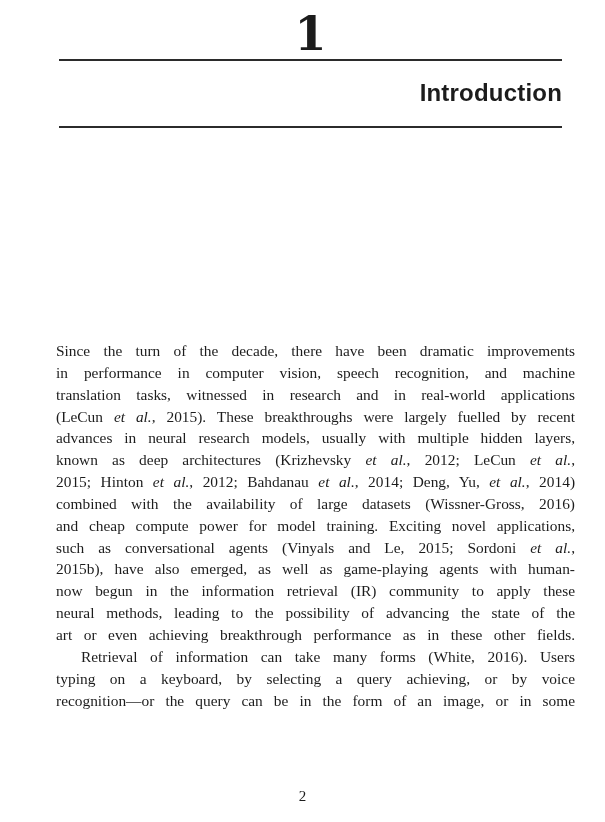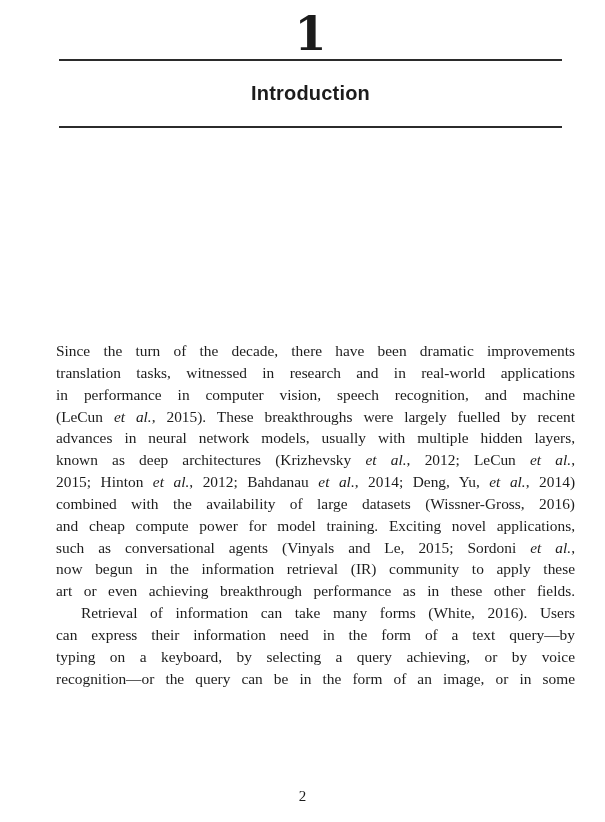--- a/index.html
+++ b/index.html
@@ -24,24 +24,24 @@
     font-weight: bold;
     font-size: 46px;
     line-height: 44px;
   }
   .rule {
     height: 2px;
     background: var(--rule, #2b2b2b);
   }
   .rule-top { margin-top: 3px; }
   .chapter-title {
-    text-align: center;
+    text-align: right;
     font-family: "Liberation Sans", "DejaVu Sans", sans-serif;
     font-weight: bold;
-    font-size: 20px;
+    font-size: 24px;
     line-height: 20px;
     margin-top: 22px;
     margin-bottom: 23px;
     letter-spacing: 0.2px;
   }
   .body-text {
     margin: 214px 0 0 56px;
     width: 519px;
     font-size: 15.4px;
   }
@@ -71,35 +71,36 @@
   <header class="chapter-head">
     <div class="chapter-number">1</div>
     <div class="rule rule-top"></div>
     <div class="chapter-title">Introduction</div>
     <div class="rule rule-bottom"></div>
   </header>
 
   <main class="body-text">
       <div class="paragraph">
         <div class="line">Since the turn of the decade, there have been dramatic improvements</div>
+        <div class="line">in performance in computer vision, speech recognition, and machine</div>
         <div class="line">translation tasks, witnessed in research and in real-world applications</div>
-        <div class="line">in performance in computer vision, speech recognition, and machine</div>
         <div class="line">(LeCun <i>et al.</i>, 2015). These breakthroughs were largely fuelled by recent</div>
-        <div class="line">advances in neural network models, usually with multiple hidden layers,</div>
+        <div class="line">advances in neural research models, usually with multiple hidden layers,</div>
         <div class="line">known as deep architectures (Krizhevsky <i>et al.</i>, 2012; LeCun <i>et al.</i>,</div>
         <div class="line">2015; Hinton <i>et al.</i>, 2012; Bahdanau <i>et al.</i>, 2014; Deng, Yu, <i>et al.</i>, 2014)</div>
         <div class="line">combined with the availability of large datasets (Wissner-Gross, 2016)</div>
         <div class="line">and cheap compute power for model training. Exciting novel applications,</div>
         <div class="line">such as conversational agents (Vinyals and Le, 2015; Sordoni <i>et al.</i>,</div>
+        <div class="line">2015b), have also emerged, as well as game-playing agents with human-</div>
         <div class="line">now begun in the information retrieval (IR) community to apply these</div>
+        <div class="line">neural methods, leading to the possibility of advancing the state of the</div>
         <div class="line">art or even achieving breakthrough performance as in these other fields.</div>
       </div>
       <div class="paragraph">
         <div class="line indent">Retrieval of information can take many forms (White, 2016). Users</div>
-        <div class="line">can express their information need in the form of a text query—by</div>
         <div class="line">typing on a keyboard, by selecting a query achieving, or by voice</div>
         <div class="line">recognition—or the query can be in the form of an image, or in some</div>
       </div>
     </main>
 
   <footer class="page-footer">
     <span class="page-number">2</span>
   </footer>
 
 </div>

